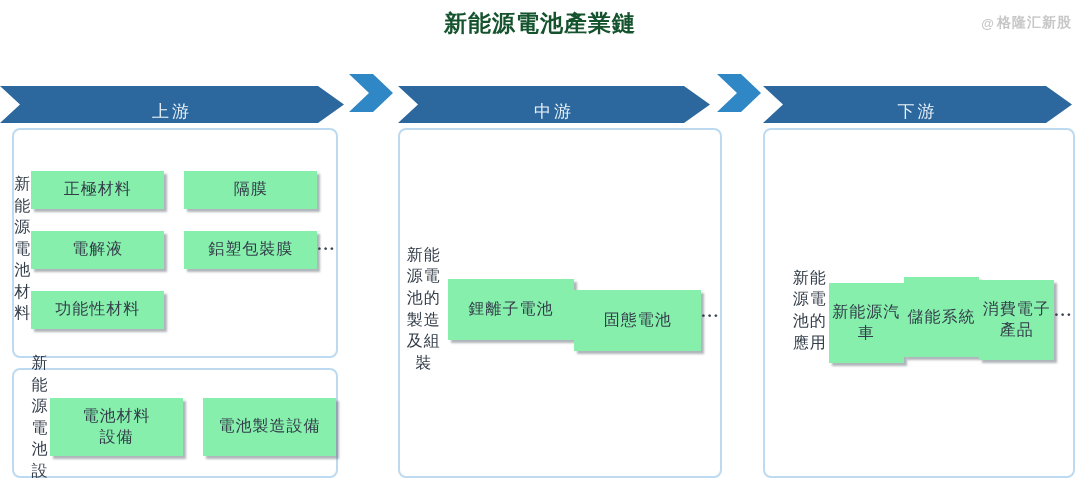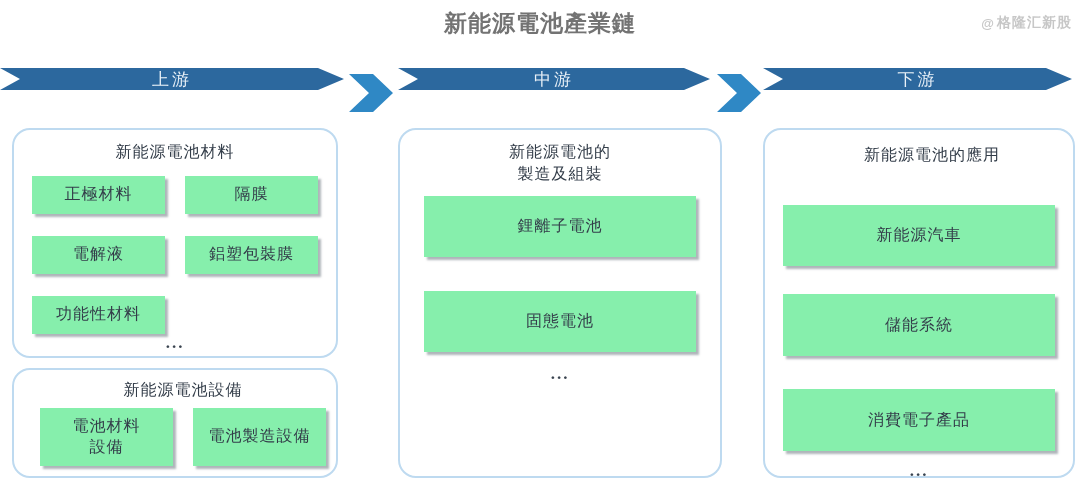--- a/index.html
+++ b/index.html
@@ -8,58 +8,58 @@
     position: relative;
     font-family: "Liberation Serif", "DejaVu Serif", serif;
     color: #3a4450;
   }
 
   
   .page-title {
     position: absolute; top: 8px; left: 0; width: 100%;
     text-align: center;
     font-family: "Liberation Sans", "DejaVu Sans", sans-serif;
-    font-weight: bold; font-size: 23px; color: #737373;
+    font-weight: bold; font-size: 23px; color: #14532d;
     letter-spacing: 1px;
   }
   .watermark {
     position: absolute; top: 14px; right: 8px;
     color: #c7c7c7; font-size: 14px; font-weight: bold;
     font-family: "Liberation Sans", "DejaVu Sans", sans-serif;
     letter-spacing: 1px; display: flex; align-items: center; gap: 2px;
   }
   .watermark .wm-icon { font-size: 13px; }
 
   
   .banner {
-    position: absolute; top: 68px; height: 22px;
+    position: absolute; top: 86px; height: 37px;
     background: #2c689e;
-    display: flex; align-items: flex-start; justify-content: center;
+    display: flex; align-items: flex-end; justify-content: center;
     color: #e9f1f8; font-size: 17px; letter-spacing: 3px;
     clip-path: polygon(0 0, calc(100% - 26px) 0, 100% 50%, calc(100% - 26px) 100%, 0 100%, 20px 50%);
     filter: drop-shadow(2px 3px 2px rgba(60,70,80,0.35));
   }
   .banner-1 { left: 0;     width: 344px; }
   .banner-2 { left: 398px; width: 312px; }
   .banner-3 { left: 763px; width: 309px; }
 
   .chevron-sep {
     position: absolute; top: 74px; height: 38px; width: 44px;
     background: #2f88c5;
     clip-path: polygon(0 0, 24px 0, 100% 50%, 24px 100%, 0 100%, 20px 50%);
     filter: drop-shadow(2px 3px 2px rgba(60,70,80,0.35));
   }
   .chevron-sep-1 { left: 349px; }
   .chevron-sep-2 { left: 717px; }
 
   
   .group-box {
     position: absolute; background: #ffffff;
-    border: 2px solid #bedaf0; border-radius: 18px;
-    display: flex; flex-direction: column; align-items: center;
+    border: 2px solid #bedaf0; border-radius: 8px;
+    display: flex; align-items: center;
   }
   .group-header {
     font-size: 16px; color: #333d49; text-align: center;
     letter-spacing: 1px; line-height: 1.35; white-space: pre-line;
   }
   .item {
     background: #86efac;
     box-shadow: 3px 3px 2px rgba(110,120,130,0.55);
     display: flex; align-items: center; justify-content: center;
     font-size: 16px; color: #333d49; letter-spacing: 1px;

